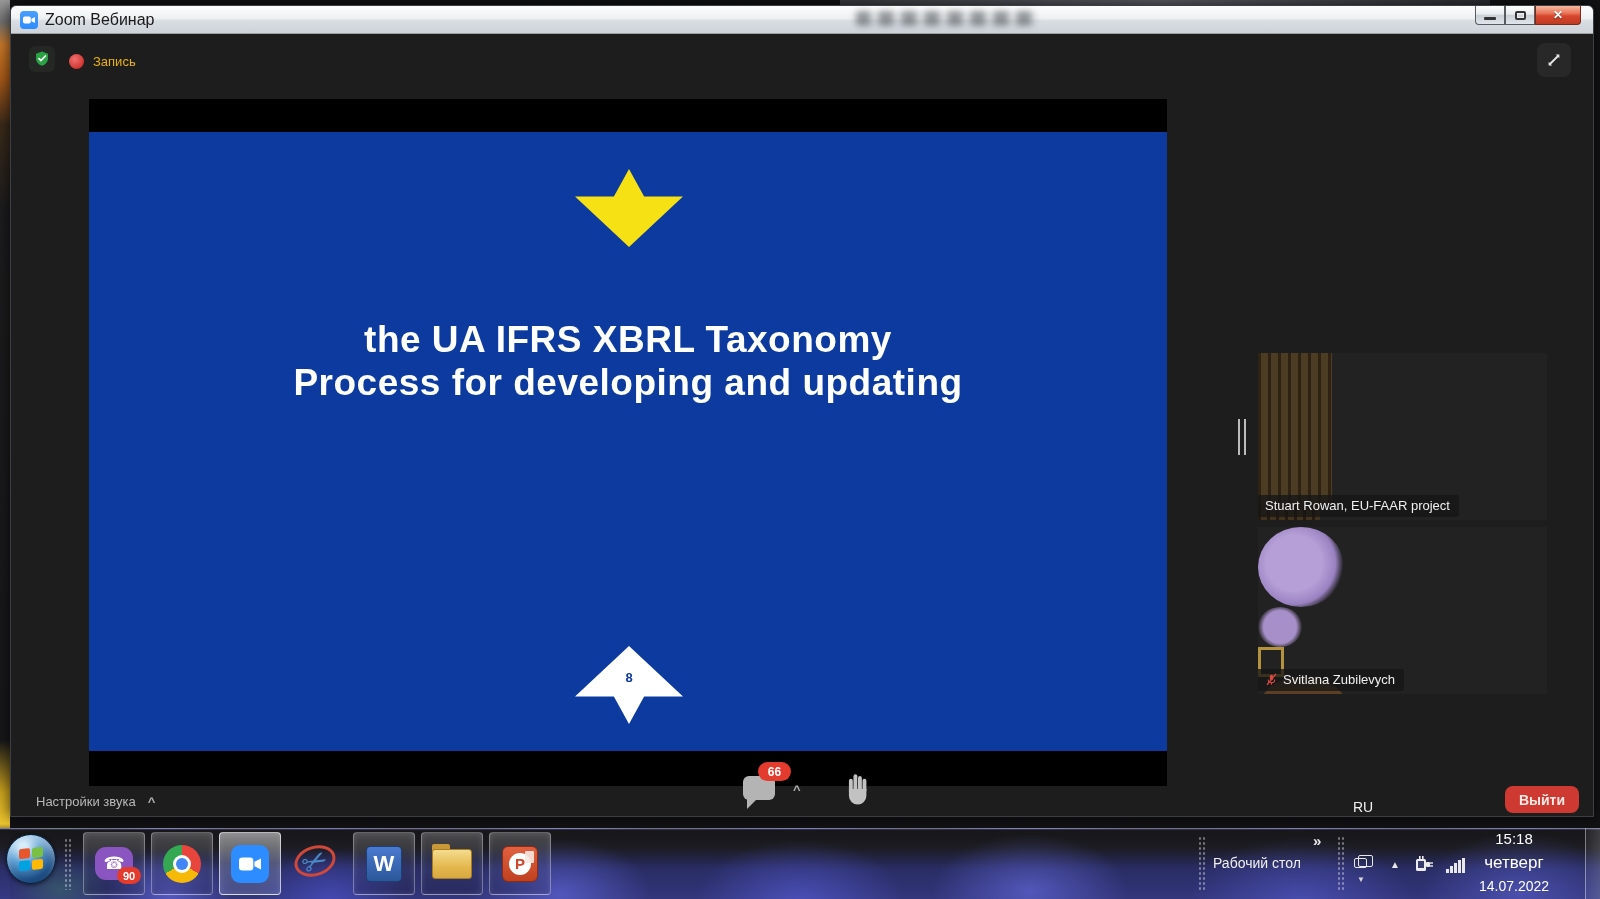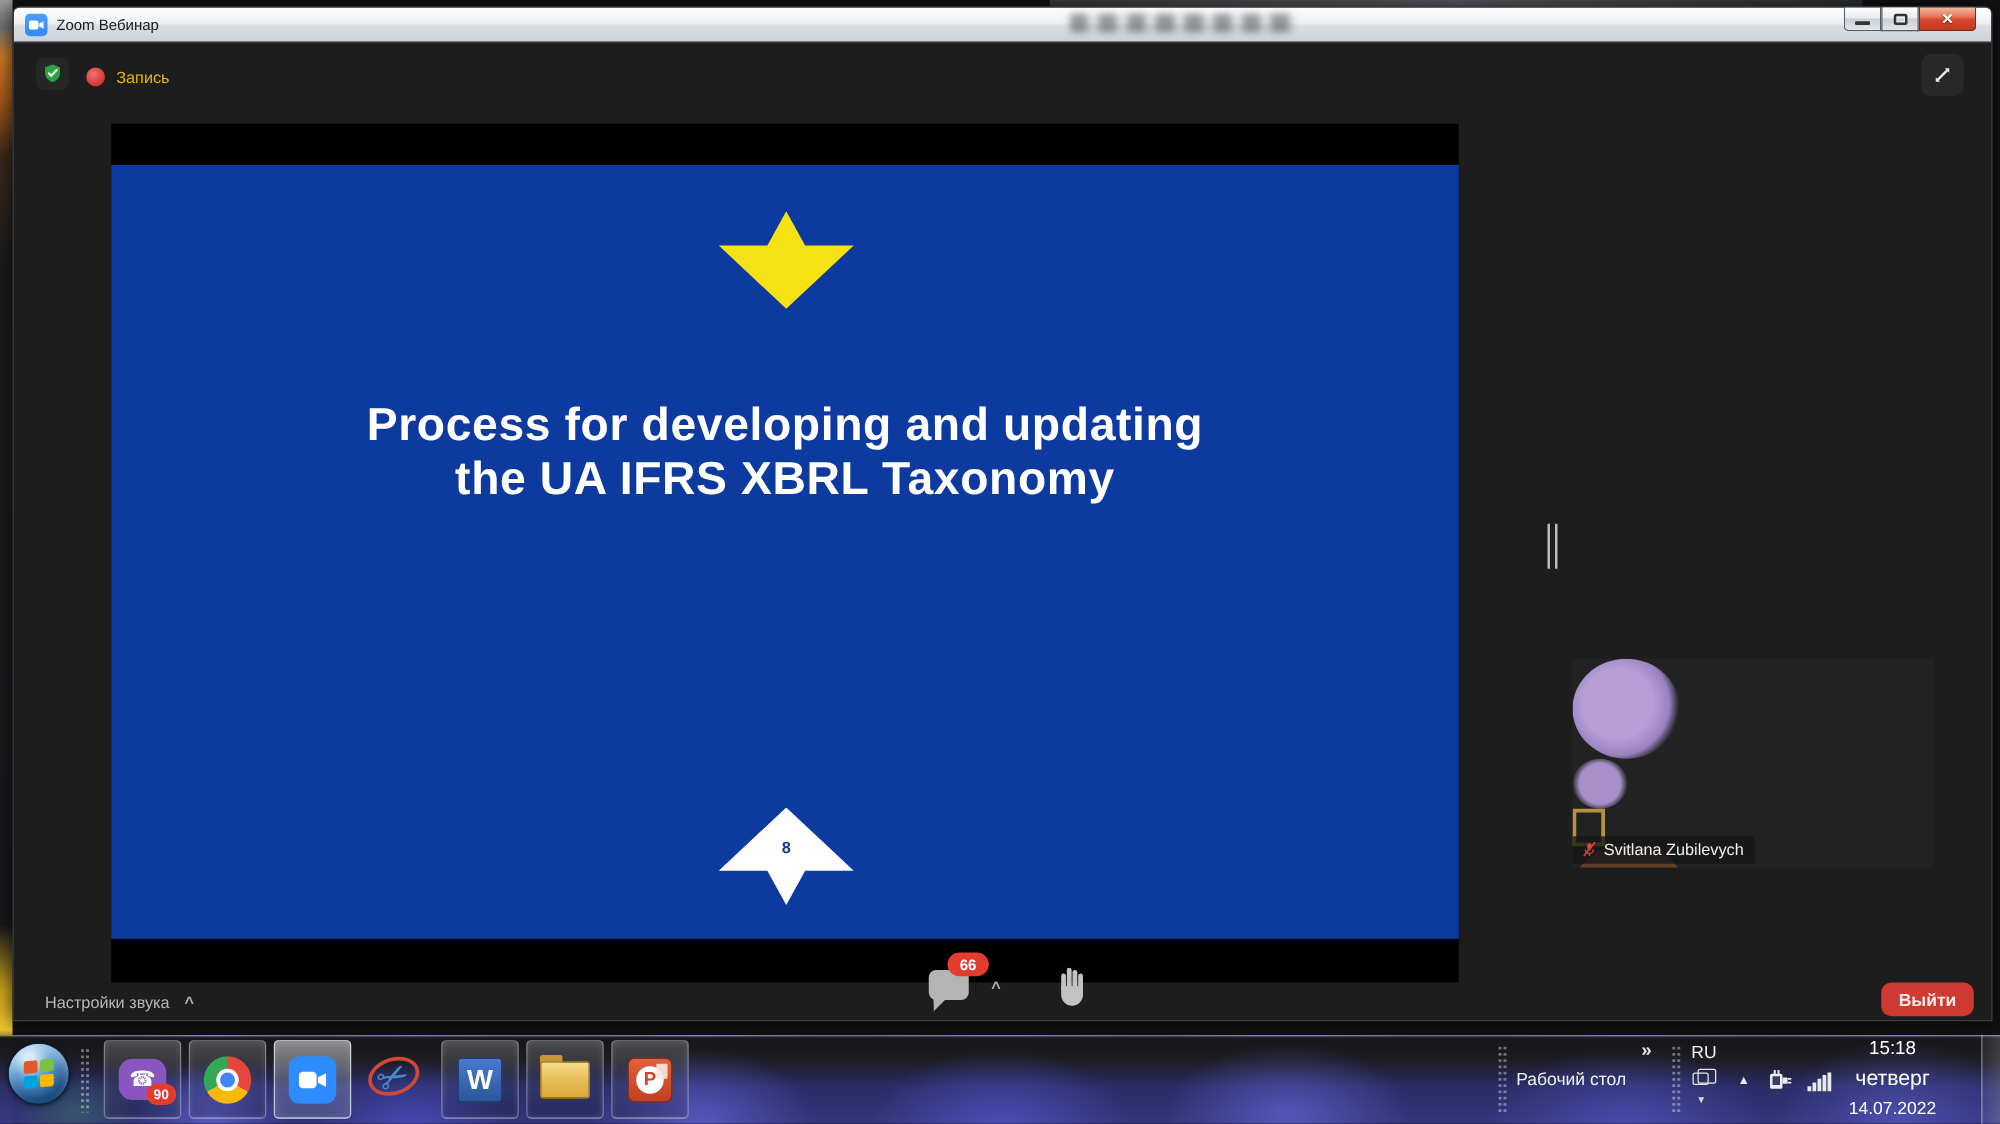--- a/index.html
+++ b/index.html
@@ -15,21 +15,21 @@
     background:linear-gradient(90deg,rgba(140,145,150,.5),rgba(180,185,200,.7),rgba(120,125,135,.4)); }
 
   
   .window { left:10px; top:5px; width:1584px; height:812px; border:1px solid #3a3f44;
     border-radius:6px 6px 0 0; background:#1d1d1d; box-shadow:0 0 14px rgba(0,0,0,.7); }
   .titlebar { left:0; top:0; width:100%; height:28px; border-radius:5px 5px 0 0;
     background:linear-gradient(180deg,#fdfdfd 0,#eef1f3 45%,#d9dee3 55%,#cdd3d9 100%);
     border-bottom:1px solid #9aa0a6; display:flex; align-items:center; padding-left:9px; }
   .app-ico { width:18px; height:18px; border-radius:4px; flex:0 0 auto;
     background:linear-gradient(180deg,#4a9eff,#2d8cff); display:flex; align-items:center; justify-content:center; }
-  .win-title { font-size:12px; color:#1a1a1a; margin-left:7px; }
+  .win-title { font-size:16px; color:#1a1a1a; margin-left:7px; }
   .title-smudge { left:845px; top:5px; width:180px; height:15px; border-radius:3px; filter:blur(3px);
     background:repeating-linear-gradient(90deg,rgba(70,75,80,.55) 0 14px,rgba(70,75,80,.12) 14px 23px); }
   .caps { right:12px; top:0; height:19px; display:flex; }
   .cap { width:30px; height:19px; border:1px solid #565b60; border-top:none;
     background:linear-gradient(180deg,#fdfefe,#e8ecef 45%,#c9d0d6 52%,#dfe5ea);
     display:flex; align-items:center; justify-content:center; }
   .cap:first-child { border-radius:0 0 0 4px; }
   .cap.close { width:46px; border-radius:0 0 4px 0; border-color:#7a2a1a; color:#fff;
     font-size:12px; font-weight:bold; text-shadow:0 1px 1px rgba(0,0,0,.55);
     background:linear-gradient(180deg,#f5b8a0 0,#e8765a 40%,#d6472e 55%,#c03a22); }
@@ -169,21 +169,21 @@
   .ppt-circle { width:22px; height:22px; border-radius:50%; background:#fff; color:#d04428;
     font-size:15px; font-weight:bold; display:flex; align-items:center; justify-content:center; }
   .ppt-page { position:absolute; right:3px; top:4px; width:9px; height:12px; background:#f8e8e0;
     border-radius:1px; opacity:.9; }
 
   
   .tray-overflow { left:1313px; top:832px; color:#e8e8e8; font-size:15px; font-weight:bold; }
   .tb-dots2 { left:1198px; top:836px; height:56px; }
   .tb-dots3 { left:1337px; top:836px; height:56px; }
   .desktop-label { left:1213px; top:855px; color:#f0f0f0; font-size:14px; }
-  .lang { left:1353px; top:833px; color:#f0f0f0; font-size:14px; }
+  .lang { left:1353px; top:799px; color:#f0f0f0; font-size:14px; }
   .layout-ico { left:1354px; top:858px; width:13px; height:10px; border:1.5px solid #e8e8e8; border-radius:2px; }
   .layout-ico::after { content:""; position:absolute; left:3px; top:-4px; width:13px; height:10px;
     border:1.5px solid #e8e8e8; border-radius:2px; }
   .layout-arrow { left:1357px; top:875px; color:#d8d8d8; font-size:8px; }
   .hidden-arrow { left:1390px; top:859px; color:#e8e8e8; font-size:10px; }
   .power-ico { left:1414px; top:854px; }
   .net-ico { left:1446px; top:858px; display:flex; align-items:flex-end; gap:1px; }
   .net-ico i { display:block; width:3px; background:#e8e8e8; }
   .clock { left:1462px; top:830px; width:104px; text-align:center; color:#fff; }
   .clock .time { font-size:15px; } .clock .day { font-size:17px; margin-top:6px; }
@@ -240,33 +240,44 @@
   </div>
 
   <div class="abs stage">
     <div class="abs slide">
       <div class="abs arr arr-down">
         <svg width="108" height="78" viewBox="0 0 100 74" preserveAspectRatio="none">
           <polygon points="0,26 36,26 50,0 64,26 100,26 50,74" fill="#f5e114"></polygon>
         </svg>
       </div>
       <div class="abs slide-title">
+        <div>the UA IFRS XBRL Taxonomy</div>
         <div>Process for developing and updating</div>
-        <div>the UA IFRS XBRL Taxonomy</div>
       </div>
       <div class="abs arr arr-up">
         <svg width="108" height="78" viewBox="0 0 100 74" preserveAspectRatio="none">
           <polygon points="50,0 100,48 64,48 50,74 36,48 0,48" fill="#ffffff"></polygon>
         </svg>
         <div class="abs slide-num">8</div>
       </div>
     </div>
   </div>
 
 
+  <div class="abs tile t2">
+    <div>
+      <div class="t2-bg"></div>
+        <div class="t2-shelf-l"></div>
+        <div class="t2-shelf-r"></div>
+
+    </div>
+    <div class="tile-label">
+      <span>Stuart Rowan, EU-FAAR project</span>
+    </div>
+  </div>
 
   <div class="abs tile t3">
     <div>
       <div class="t3-bg"></div>
         <div class="t3-flower1"></div>
         <div class="t3-flower2"></div>
       <div class="t3-frame"></div>
         <div class="t3-hair"></div>
 
     </div>

